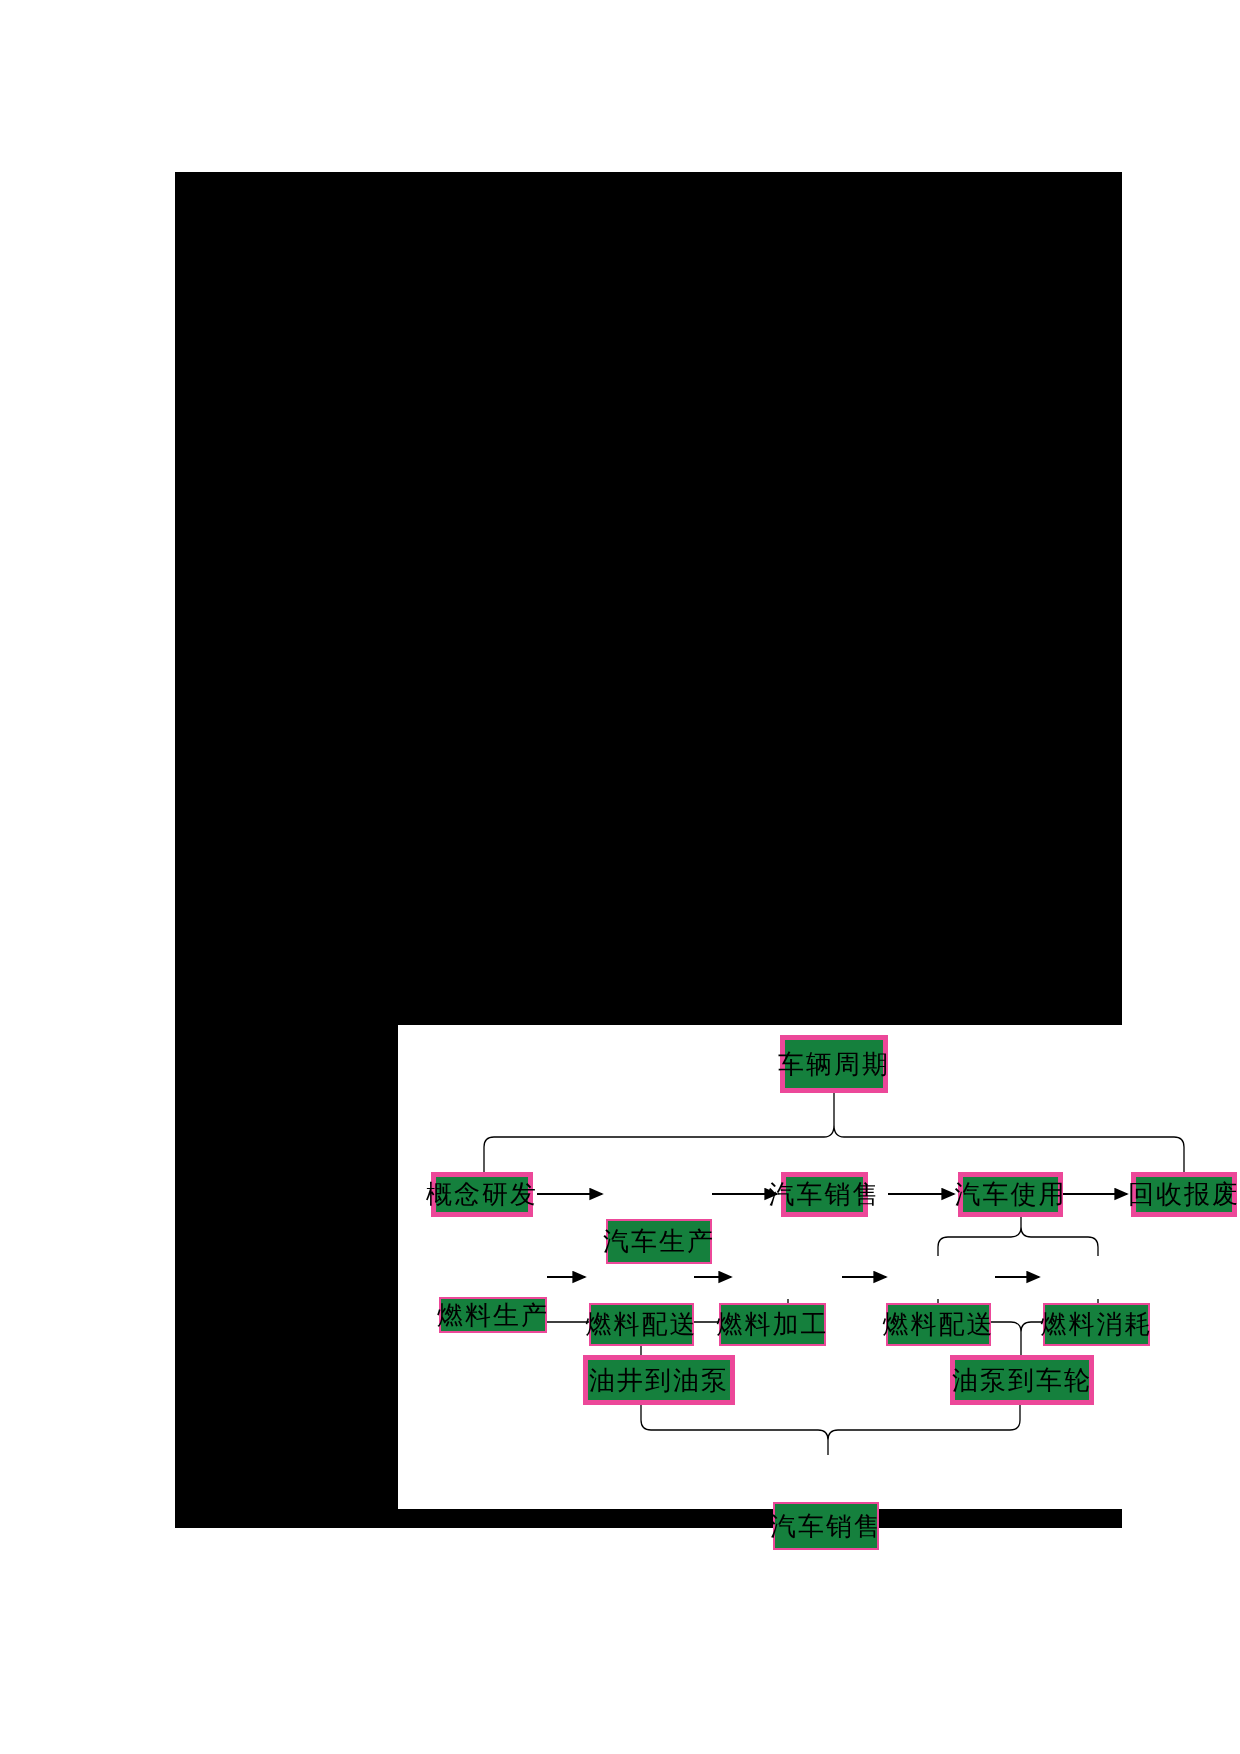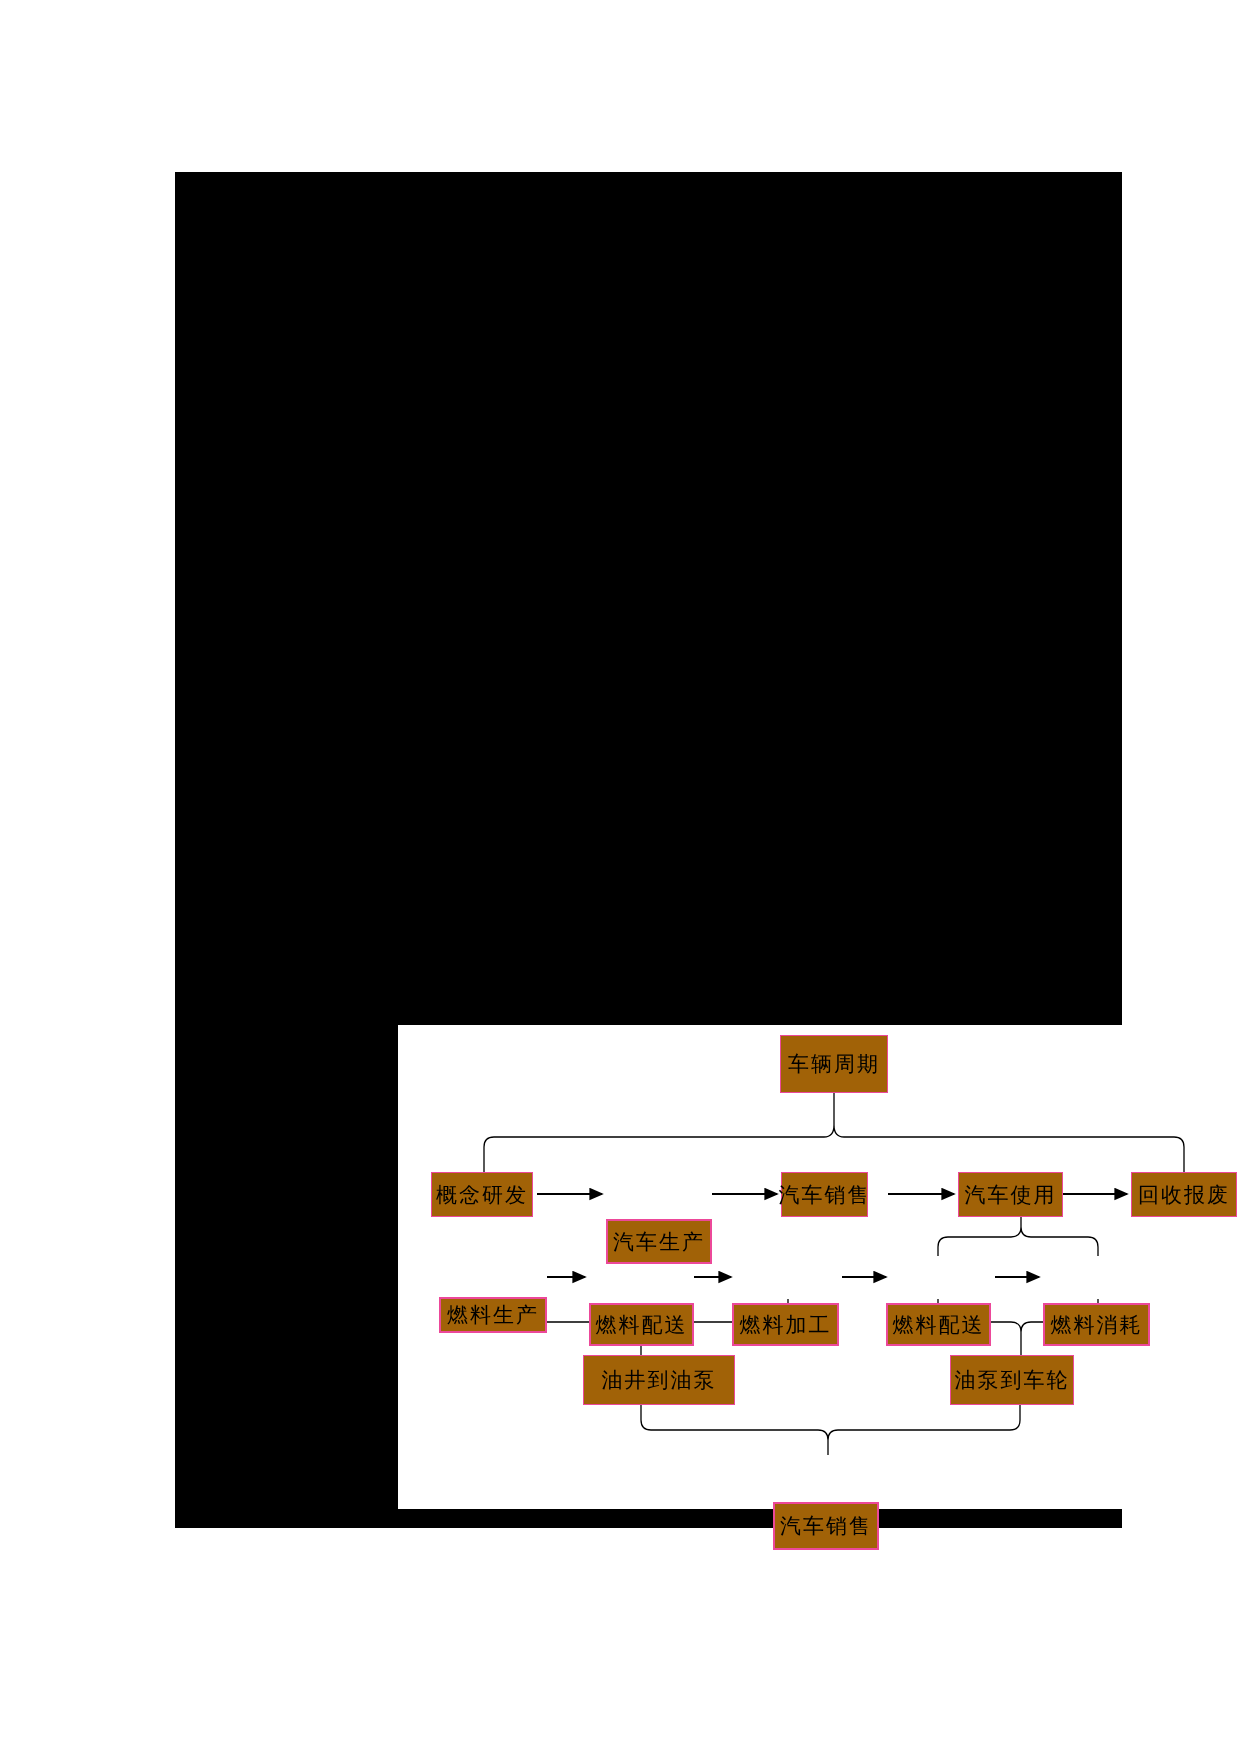--- a/index.html
+++ b/index.html
@@ -30,26 +30,26 @@
     width: 854px; height: 484px;
     background: #ffffff;
   }
   .connector-svg {
     position: absolute;
     left: 0; top: 0;
     width: 854px; height: 484px;
   }
   .node {
     position: absolute;
-    background: #a16207;
-    border: 1px solid #ec4899;
+    background: #15803d;
+    border: 5px solid #ec4899;
     display: flex;
     align-items: center;
     justify-content: center;
-    font-size: 21px;
+    font-size: 26px;
     color: #000000;
     letter-spacing: 2px;
     white-space: nowrap;
     box-sizing: border-box;
   }
   .node.bold {
     border-width: 2px;
     margin-top: 47px;
   }
 </style>
@@ -98,24 +98,24 @@
       <div class="node" style="left:382px;top:10px;width:108px;height:58px">车辆周期</div>
 
       <div class="node" style="left:33px;top:147px;width:102px;height:45px">概念研发</div>
       <div class="node bold" style="left:208px;top:147px;width:106px;height:45px">汽车生产</div>
       <div class="node" style="left:383px;top:147px;width:87px;height:45px">汽车销售</div>
       <div class="node" style="left:560px;top:147px;width:105px;height:45px">汽车使用</div>
       <div class="node" style="left:733px;top:147px;width:106px;height:45px">回收报废</div>
 
       <div class="node bold" style="left:41px;top:225px;width:108px;height:36px">燃料生产</div>
       <div class="node bold" style="left:191px;top:231px;width:105px;height:43px">燃料配送</div>
-      <div class="node bold" style="left:334px;top:231px;width:107px;height:43px">燃料加工</div>
+      <div class="node bold" style="left:321px;top:231px;width:107px;height:43px">燃料加工</div>
       <div class="node bold" style="left:488px;top:231px;width:105px;height:43px">燃料配送</div>
       <div class="node bold" style="left:645px;top:231px;width:107px;height:43px">燃料消耗</div>
 
       <div class="node" style="left:185px;top:330px;width:152px;height:50px">油井到油泵</div>
-      <div class="node" style="left:552px;top:330px;width:124px;height:50px">油泵到车轮</div>
+      <div class="node" style="left:552px;top:330px;width:144px;height:50px">油泵到车轮</div>
 
       <div class="node bold" style="left:375px;top:430px;width:106px;height:48px">汽车销售</div>
 
     </div>
   </div>
 </div>
 
 </body></html>

